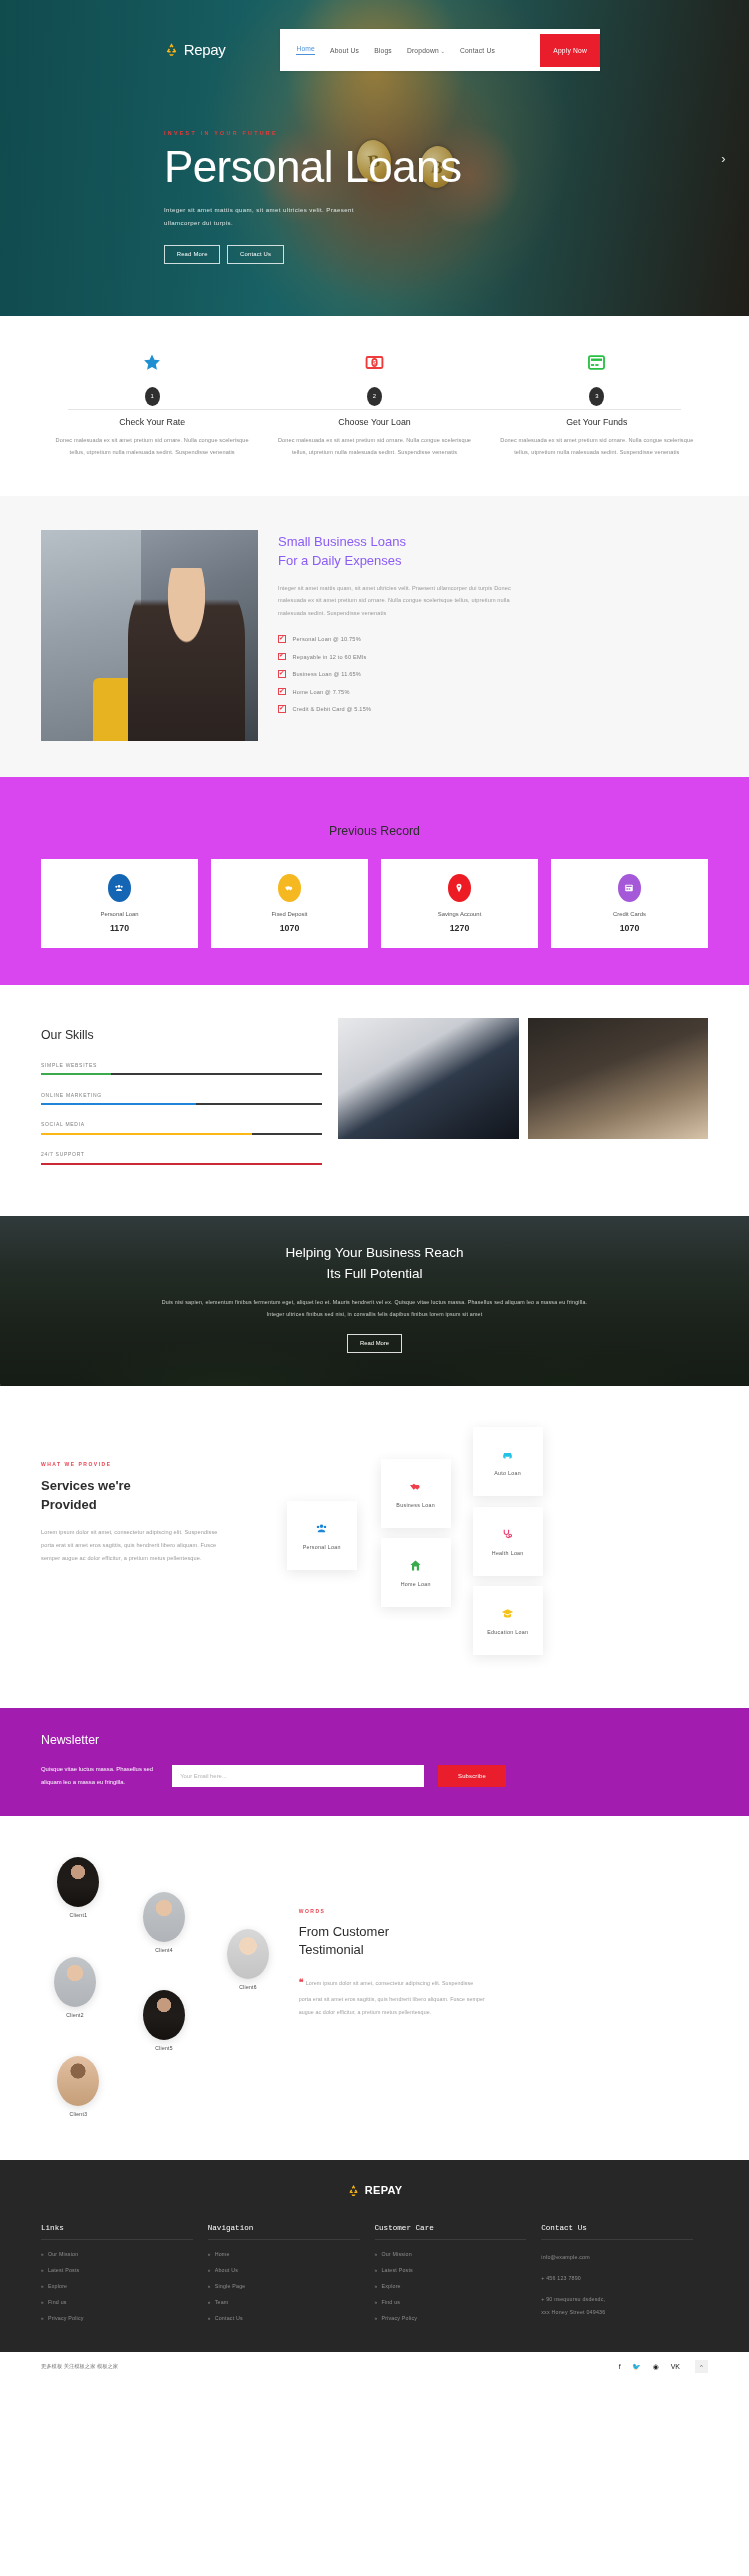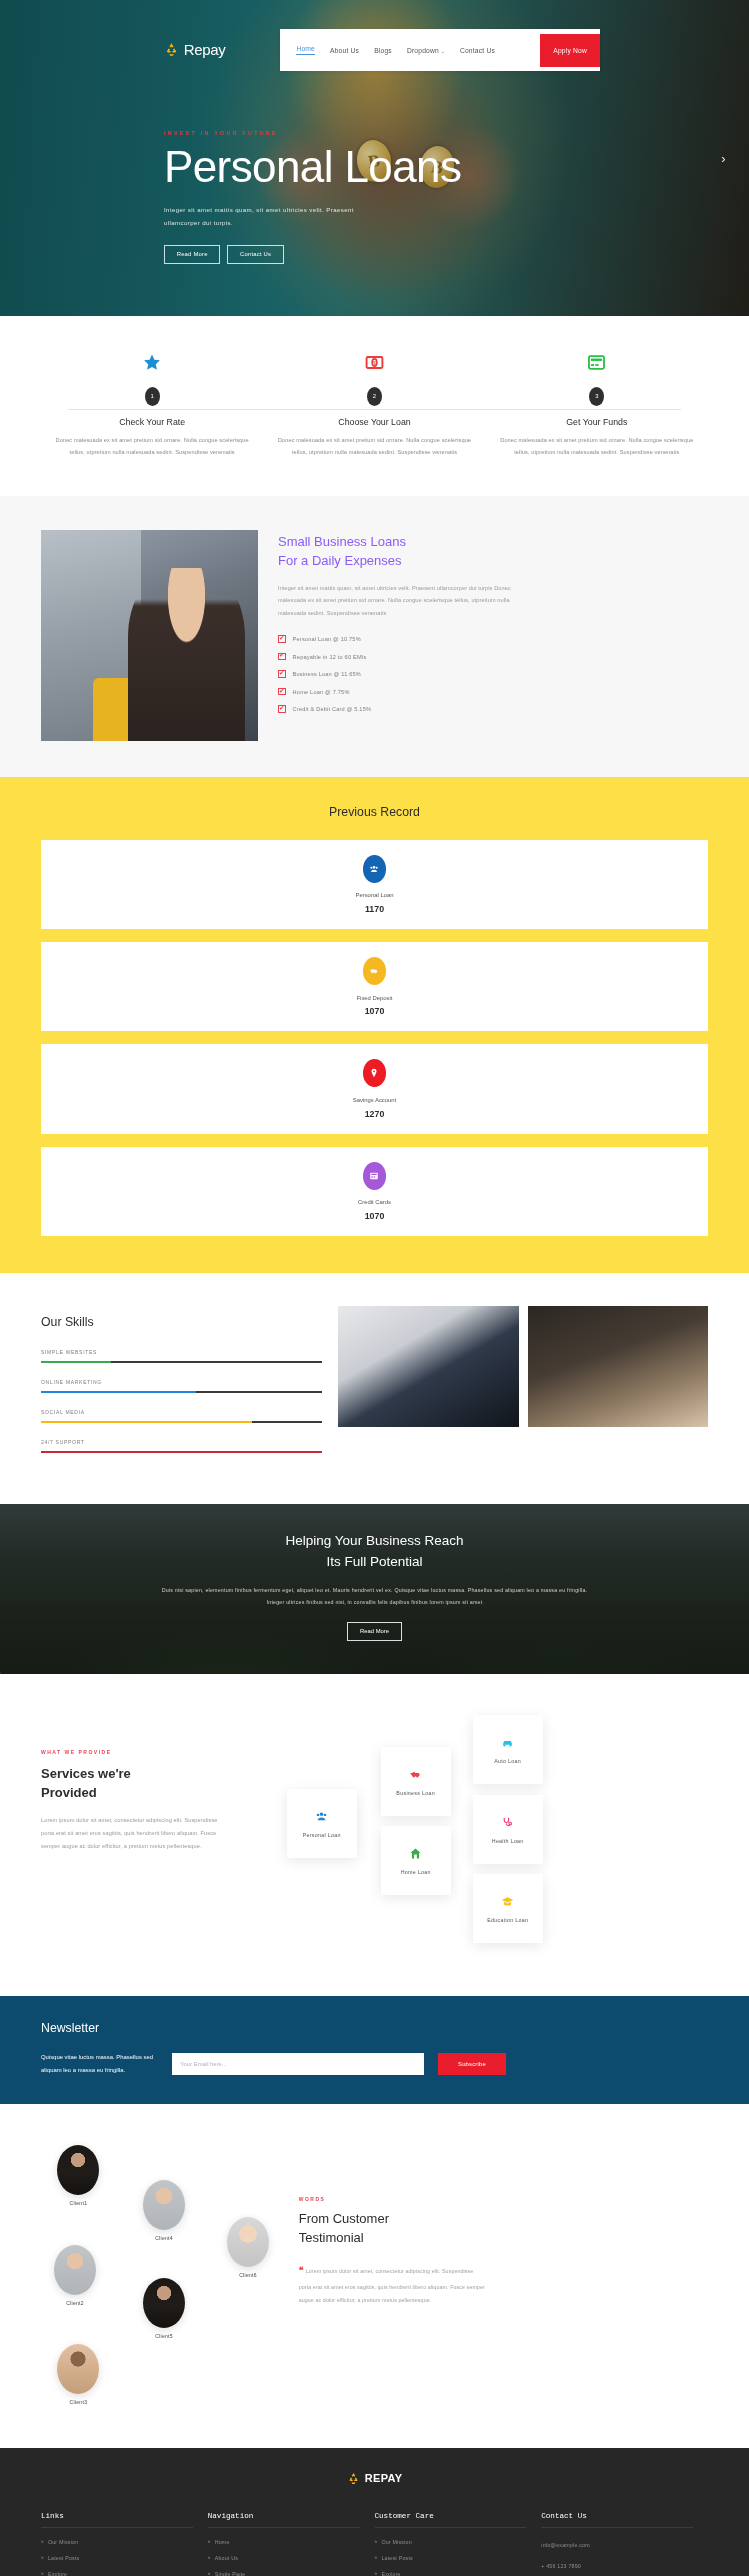--- a/index.html
+++ b/index.html
@@ -84,23 +84,23 @@
   .sb-img .chair { position:absolute; left:24%; bottom:0; width:26%; height:30%; background:#e8b320; border-radius:5.9px 5.9px 0 0; }
   .sb-text { flex:1; padding-top:3.5px; }
   .sb-title { font-size:13px; color:#8b5cf6; line-height:1.45; margin-bottom:10.5px; font-weight:normal; }
   .sb-desc { font-size:5.6px; color:#9a9a9a; line-height:2.3; letter-spacing:0.1px; margin-bottom:15px; max-width:234px; }
   .sb-list { list-style:none; }
   .sb-list li { display:flex; align-items:center; gap:7px; font-size:5.6px; color:#7d7d7d; margin-bottom:10px; letter-spacing:0.2px; }
   .chk { width:7.6px; height:7.6px; border:0.8px solid #e8434f; flex:none; position:relative; }
   .chk::after { content:"✔"; position:absolute; left:0; top:-2.3px; font-size:6.4px; color:#e8434f; }
 
   
-  .record { background:#fde047; padding:28px 0 37px; }
+  .record { background:#d946ef; padding:47px 0 37px; }
   .record-title { text-align:center; font-size:12.3px; color:#2d2d2d; margin-bottom:21px; font-weight:normal; }
-  .record-row { display:flex; gap:13px;flex-direction:column; }
+  .record-row { display:flex; gap:13px; }
   .rec-card { flex:1; background:#fff; padding:15px 5.9px 15px; text-align:center; }
   .rec-ic { width:23.4px; height:28px; border-radius:50%; margin:0 auto 9.4px; display:flex; align-items:center; justify-content:center; color:#fff; font-size:10px; }
   .rec-label { font-size:5.9px; color:#555; margin-bottom:5.9px; }
   .rec-value { font-size:8.8px; color:#2d2d2d; font-weight:bold; }
 
   
   .skills { background:#fff; padding:33px 0 35px; }
   .skills-row { display:flex; gap:16.4px; align-items:flex-start; }
   .skills-left { width:281px; padding-top:9.4px; }
   .skills-title { font-size:12.3px; color:#2d2d2d; margin-bottom:20px; font-weight:normal; }
@@ -143,21 +143,21 @@
   .svc-card .ic { font-size:11px; line-height:1; }
   .svc-card .lb { font-size:5.3px; color:#555; letter-spacing:0.3px; }
   .svc-card.s0 { left:0px;   top:74px; }
   .svc-card.s1 { left:94px; top:32px; }
   .svc-card.s2 { left:94px; top:111px; }
   .svc-card.s3 { left:186px; top:0px; }
   .svc-card.s4 { left:186px; top:80px; }
   .svc-card.s5 { left:186px; top:159px; }
 
   
-  .news { background:#0c4a6e; padding:24.6px 0 27px; }
+  .news { background:#a21caf; padding:24.6px 0 27px; }
   .news-title { font-size:12.3px; color:#fff; margin-bottom:16.4px; font-weight:normal; }
   .news-row { display:flex; align-items:center; gap:14px; }
   .news-desc { width:117px; font-size:5.9px; color:#fff; line-height:2.2; }
   .news-input { flex:1; max-width:252px; height:22px; border:none; background:#fff; padding:0 8.2px; font-size:5.9px; color:#555; font-family:"Liberation Sans",sans-serif; }
   .news-input::placeholder { color:#b2b2b2; }
   .news-btn { background:#ea1d2c; color:#fff; border:none; font-size:5.9px; padding:0 20px; height:22px; cursor:pointer; letter-spacing:0.2px; }
 
   
   .testi { background:#fff; padding:36px 0 50px; }
   .testi-row { display:flex; gap:11.7px; }

